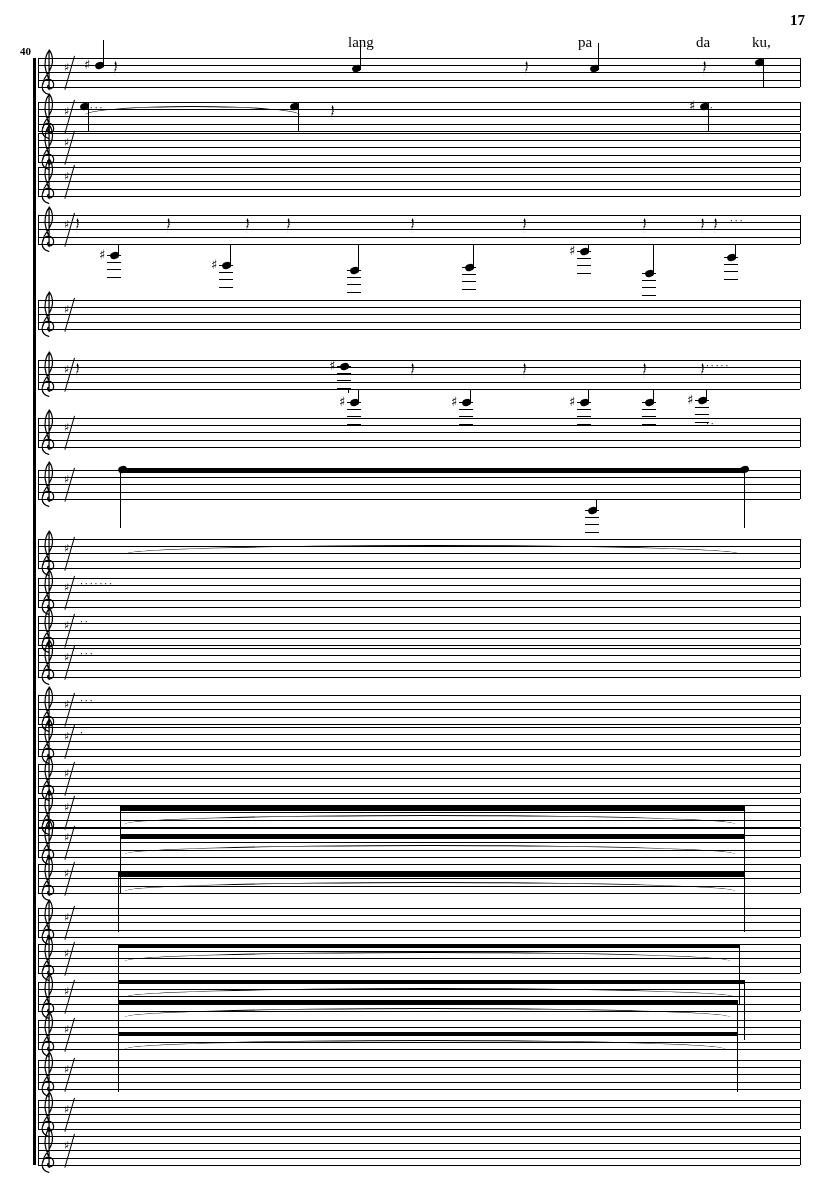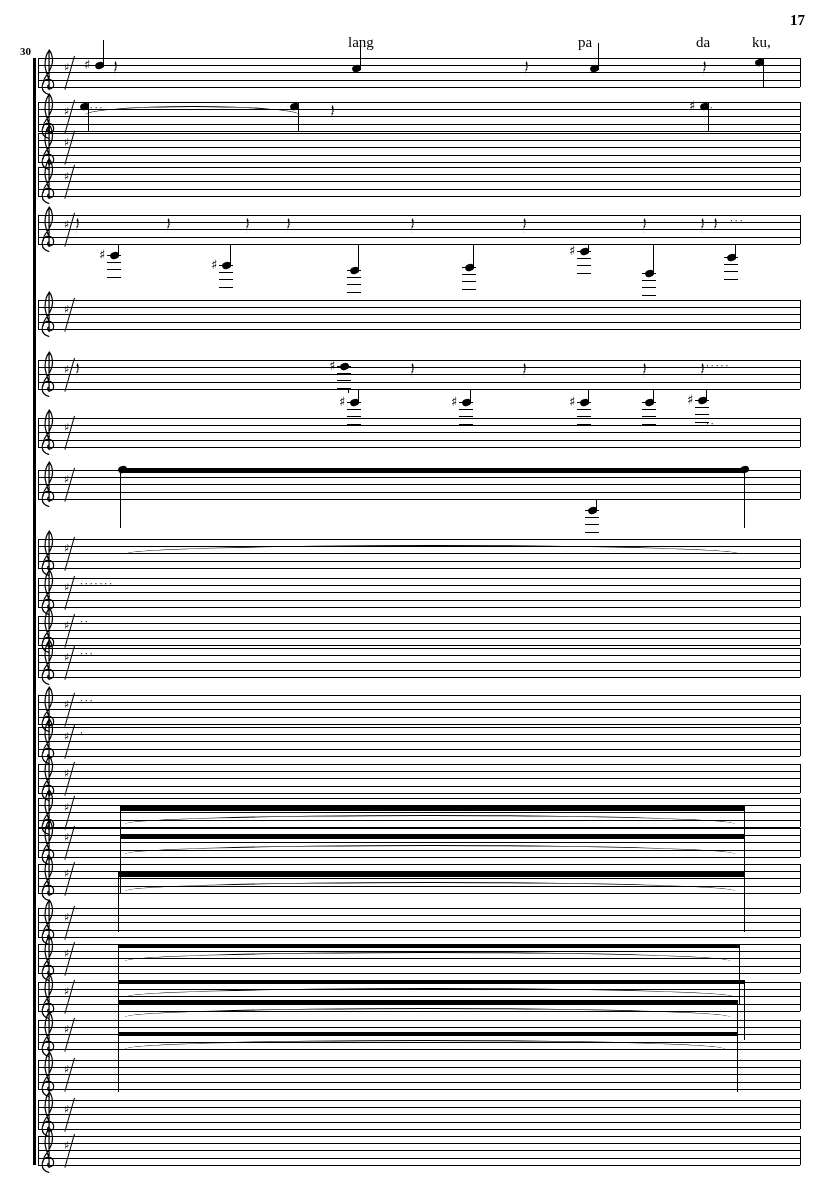--- a/index.html
+++ b/index.html
@@ -118,21 +118,21 @@
     color: #000;
     line-height: 1;
     letter-spacing: -1px;
   }
 </style>
 </head>
 <body>
 
 <div id="page">
   <div class="page-number" style="right:30px; top:12px;">17</div>
-  <div class="measure-number" style="left:20px; top:45px;">30</div>
+  <div class="measure-number" style="left:20px; top:45px;">40</div>
 
   <div>
     <div class="lyric" style="left:348px; top:34px;">lang</div>
     <div class="lyric" style="left:578px; top:34px;">pa</div>
     <div class="lyric" style="left:696px; top:34px;">da</div>
     <div class="lyric" style="left:752px; top:34px;">ku,</div>
   </div>
 
   <div id="staff-layer">
       <div class="staff" style="left: 38px; top: 58px; width: 762px; height: 28.8px;">

